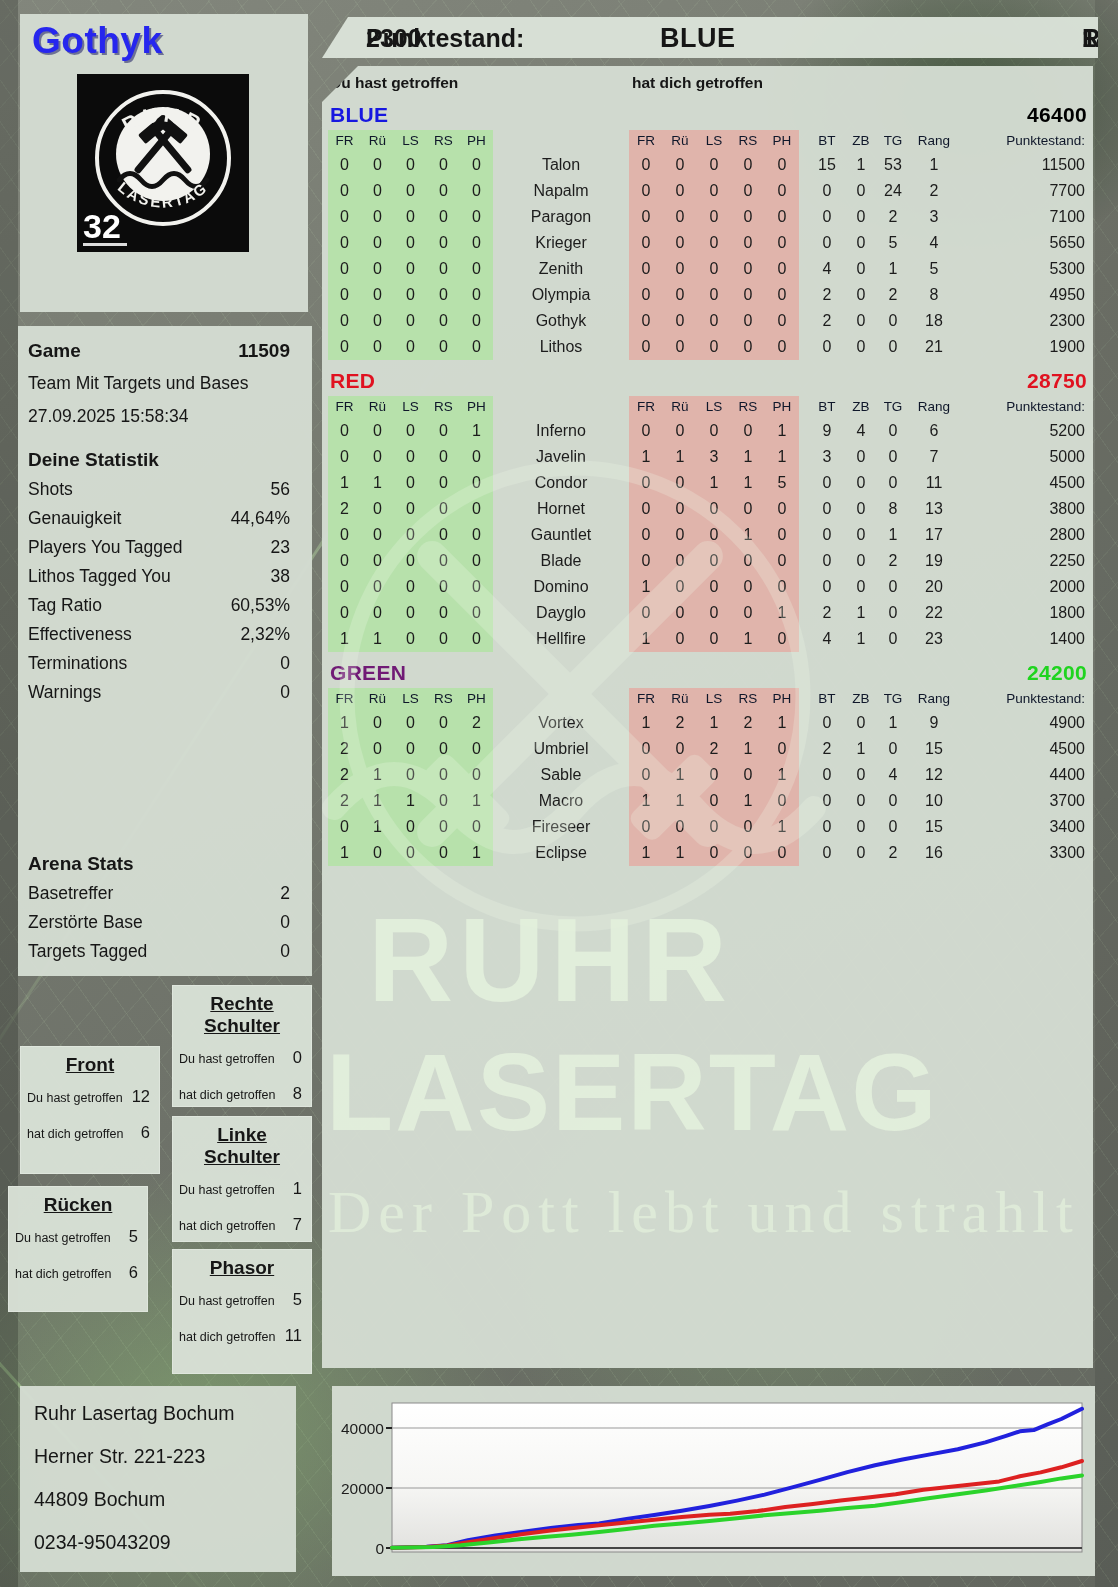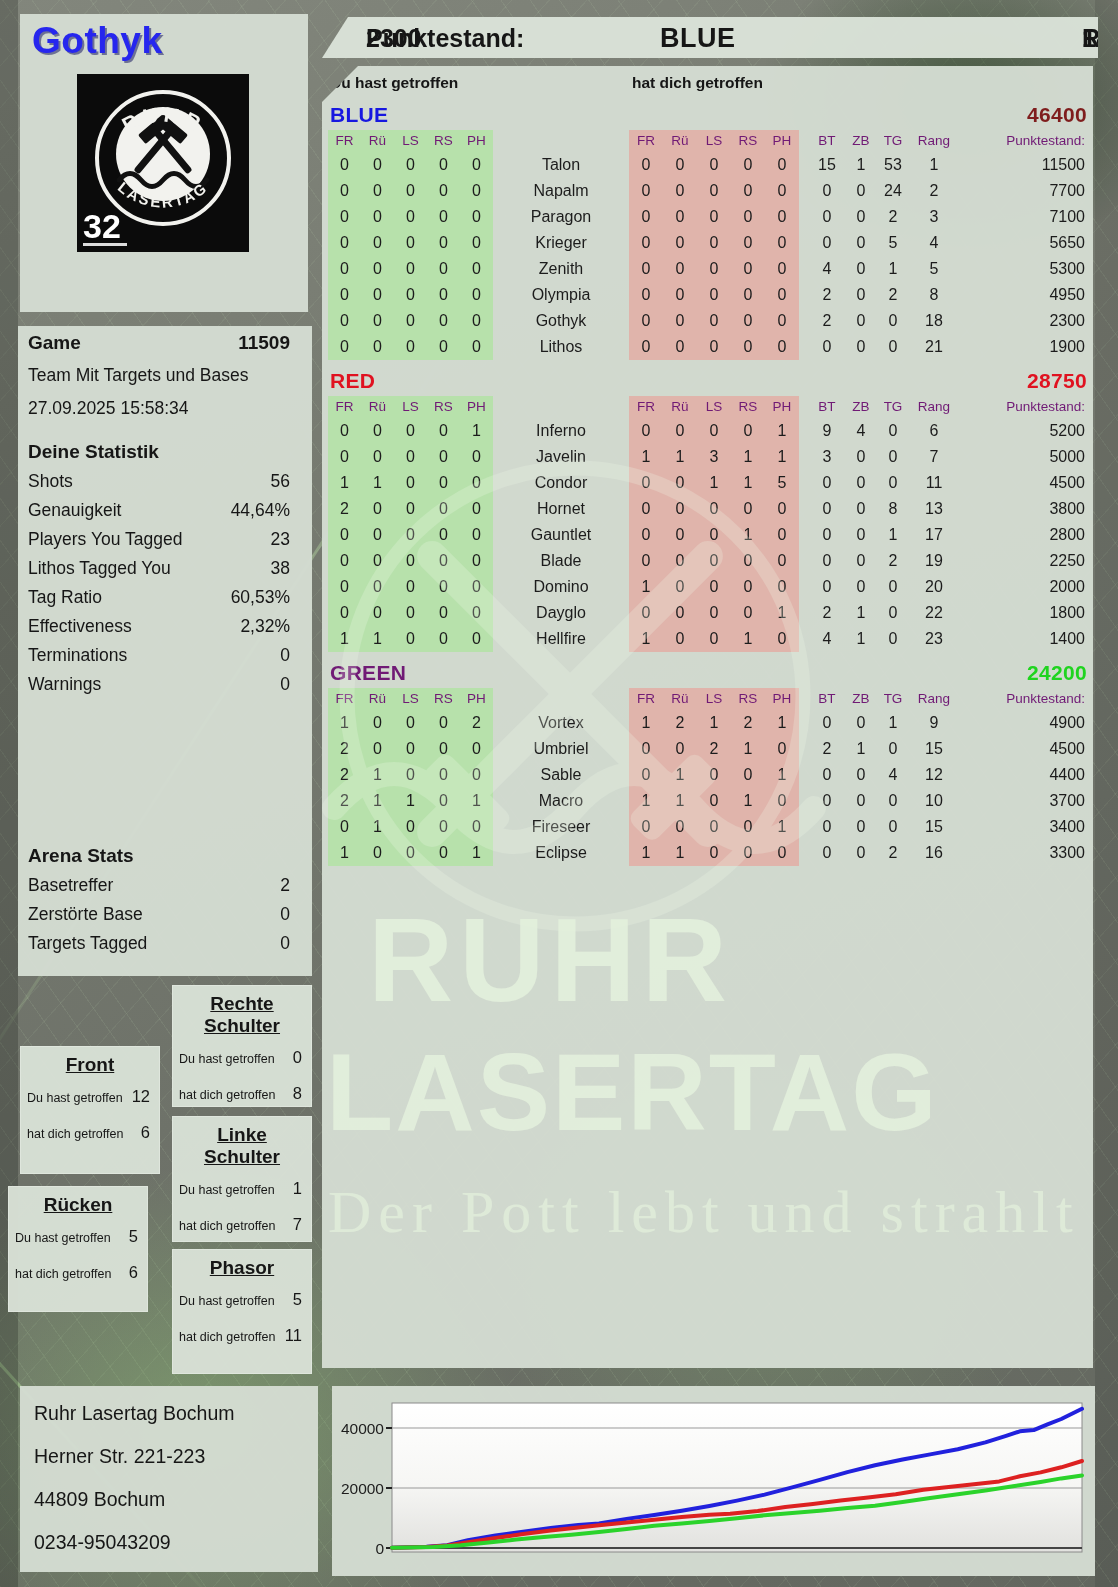--- a/index.html
+++ b/index.html
@@ -46,57 +46,57 @@
   #main-panel{left:322px;top:66px;width:771px;height:1302px;
     clip-path:polygon(36px 0,100% 0,100% 100%,0 100%,0 36px);}
   #hit-labels{position:absolute;top:8px;left:8px;right:8px;height:22px;font-weight:bold;font-size:15.5px;}
   #hl-you{position:absolute;left:0;}
   #hl-them{position:absolute;left:302px;}
   #teams-root{position:absolute;top:34px;left:6px;width:761px;}
   .team-header{display:flex;justify-content:space-between;align-items:center;height:30px;
     font-weight:bold;font-size:21px;letter-spacing:.3px;padding:0 2px;}
   .grid{display:grid;grid-template-columns:33px 33px 33px 33px 33px 136px 34px 34px 34px 34px 34px 10px 36px 32px 32px 50px auto;}
   .cell{height:26px;line-height:26px;text-align:center;font-size:16px;color:#1c1c1c;overflow:hidden;}
-  .hd{height:22px;line-height:22px;font-size:13.5px;color:#701a75;}
+  .hd{height:22px;line-height:22px;font-size:13.5px;color:#0f172a;}
   .you{background:#b7e1ab;}
   .them{background:#e0b4ab;}
   .pk{text-align:right;padding-right:4px;}
   .team-section{margin-bottom:6px;}
 
   
   #wm-svg{position:absolute;left:0;top:0;opacity:.45;pointer-events:none;}
   .wm-text{position:absolute;color:#e4f1dd;font-weight:bold;pointer-events:none;}
   #wm-ruhr{left:46px;top:826px;font-size:118px;letter-spacing:6px;opacity:.88;}
   #wm-lasertag{left:4px;top:962px;font-size:110px;letter-spacing:2px;opacity:.88;}
   #wm-slogan{left:6px;top:1112px;font-size:60px;font-weight:normal;letter-spacing:7px;opacity:.72;
     font-family:"Liberation Serif",serif;}
 
   
   #game-panel{left:18px;top:326px;width:294px;height:650px;}
-  .gp-inner{padding:0 22px 0 10px;font-size:17.5px;}
+  .gp-inner{padding:8px 22px 0 10px;font-size:17.5px;}
   .gp-row{display:flex;justify-content:space-between;align-items:center;height:29px;}
   .gp-h{font-weight:bold;font-size:19px;}
   .gp-line{height:33px;line-height:33px;}
   #arena-group{margin-top:142px;}
 
   
   .bp{position:absolute;background:rgba(216,224,214,.97);border:1px solid rgba(252,255,250,.28);}
   .bp h3{text-align:center;font-size:19px;margin:7px 4px 0;text-decoration:underline;}
   .bp .r{display:flex;justify-content:space-between;align-items:baseline;padding:0 9px 0 6px;}
   .bp .r .l{font-size:12.5px;}
   .bp .r .v{font-size:16.5px;}
   .r1{margin-top:11px;} .r2{margin-top:17px;}
   #bp-front{left:20px;top:1046px;width:138px;height:126px;}
   #bp-ruecken{left:8px;top:1186px;width:138px;height:124px;}
   #bp-rechte{left:172px;top:985px;width:138px;height:120px;}
   #bp-linke{left:172px;top:1116px;width:138px;height:124px;}
   #bp-phasor{left:172px;top:1249px;width:138px;height:123px;}
 
   
-  #address-panel{left:20px;top:1386px;width:298px;height:186px;}
+  #address-panel{left:20px;top:1386px;width:276px;height:186px;}
   #address-panel .al{font-size:19.5px;line-height:43px;padding-left:14px;white-space:nowrap;}
   #address-panel{padding-top:6px;box-sizing:border-box;}
 
   
   #chart-panel{left:332px;top:1386px;width:763px;height:190px;}
   svg{display:block;font-family:"Liberation Sans",sans-serif;}
 </style>
 </head>
 <body>
 
@@ -157,21 +157,21 @@
 
   <main class="panel" id="main-panel">
     <div id="hit-labels">
       <span id="hl-you">Du hast getroffen</span>
       <span id="hl-them">hat dich getroffen</span>
     </div>
     <div id="teams-root">
         <div class="team-section">
           <div class="team-header">
             <div class="" style="color: rgb(23, 23, 224);">BLUE</div>
-            <div class="" style="color: #7f1d1d;">46400</div>
+            <div class="" style="color: #000000;">46400</div>
           </div>
           <div class="grid">
             <div class="cell hd you">FR</div>
             <div class="cell hd you">Rü</div>
             <div class="cell hd you">LS</div>
             <div class="cell hd you">RS</div>
             <div class="cell hd you">PH</div>
             <div class="cell hd"></div>
             <div class="cell hd them">FR</div>
             <div class="cell hd them">Rü</div>

